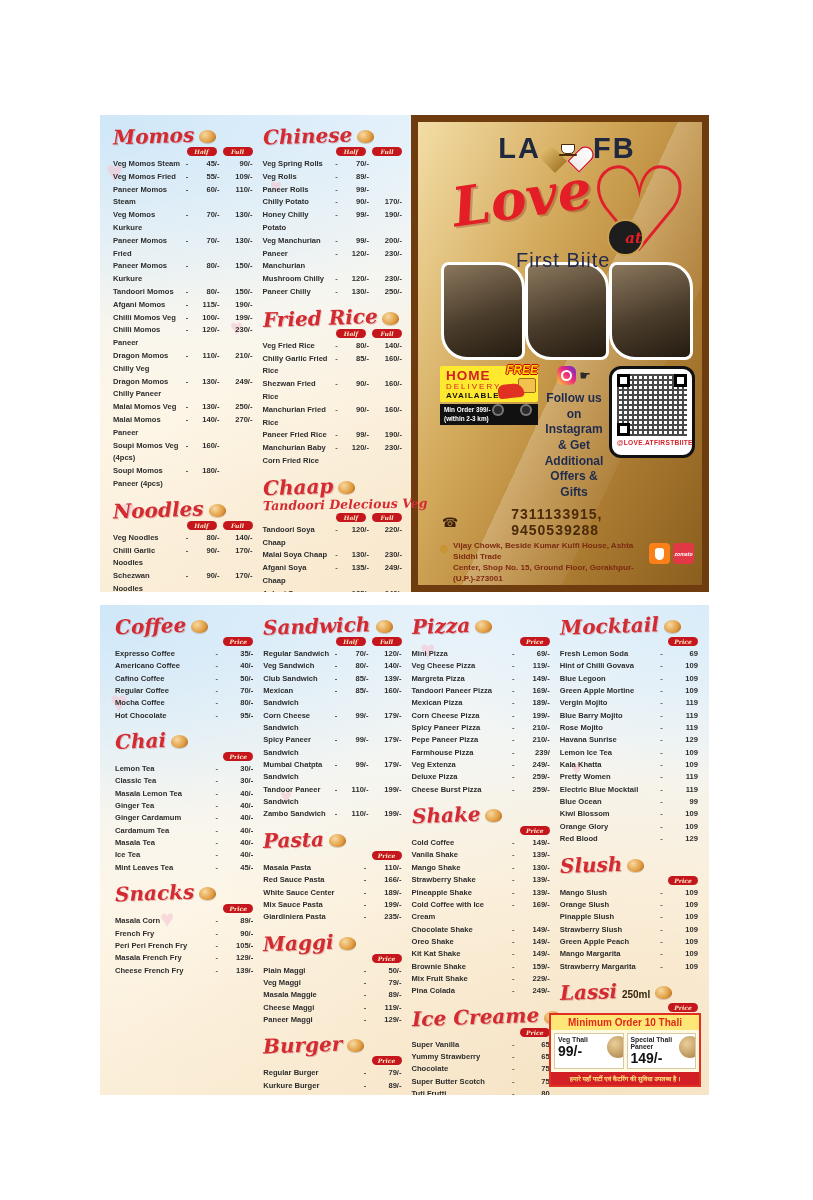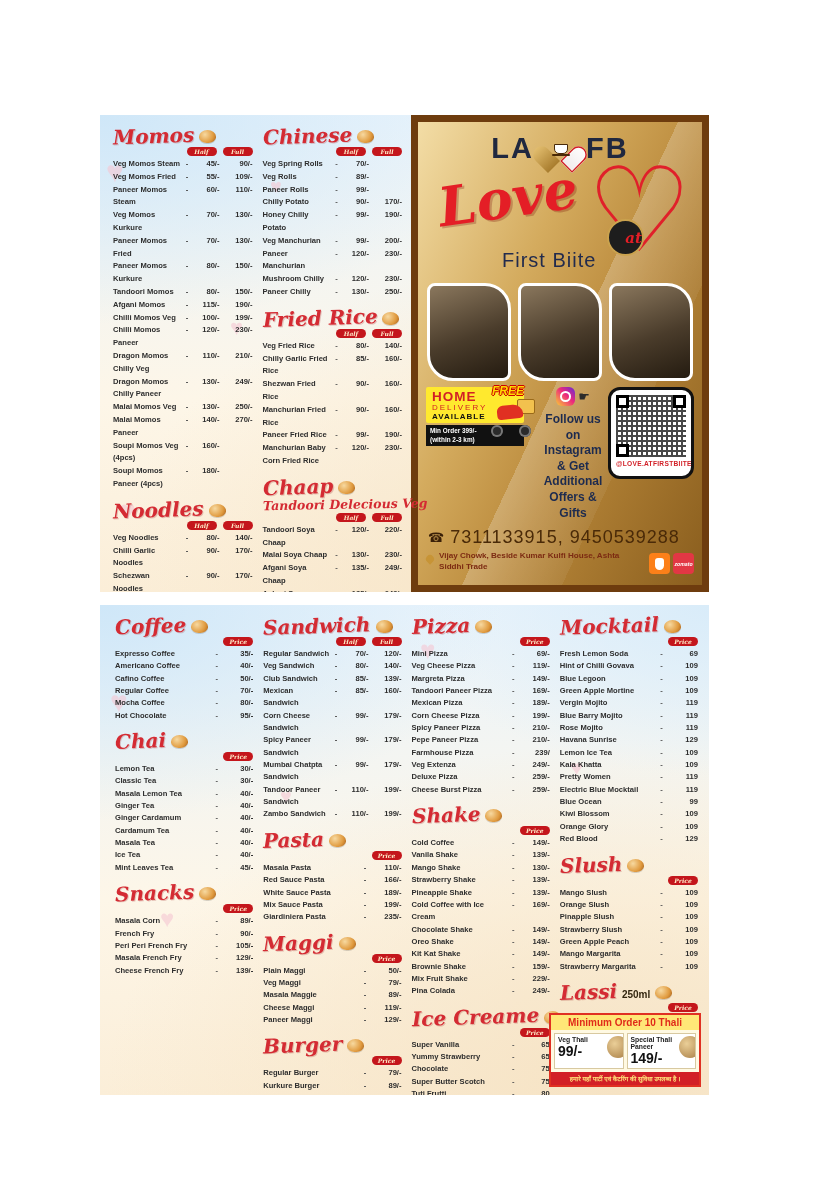--- a/index.html
+++ b/index.html
@@ -37,21 +37,21 @@
              line-height:12.8px;}
   .bottom-card .rows .row{line-height:12.35px;}
   .nm{flex:1;padding-right:2px;}
   .dash{width:7px;text-align:center;color:#555;flex:0 0 auto;}
   .p1,.p2{width:29px;text-align:right;white-space:nowrap;flex:0 0 auto;}
   .p2{width:33px;}
   .mode-price .p1{width:33px;}
 
   
   .brand{width:298px;box-sizing:border-box;border:7px solid #6e3c0e;position:relative;overflow:hidden;
-         background:linear-gradient(115deg,#f3dda6,#d4ab5e 35%,#b9883a 60%,#8a5e1e 100%);}
+         background:linear-gradient(115deg,#f3dda6,#d4ab5e 35%,#b9883a 60%,#8a5e1e 100%);padding-left:14px;}
   .brand::before{content:'';position:absolute;inset:0;
          background:linear-gradient(115deg,transparent 52%,rgba(255,255,255,.22) 52%,rgba(255,255,255,.06) 72%,transparent 72%);}
   .brand-inner{position:relative;z-index:1;height:100%;display:flex;flex-direction:column;}
   .logo-top{display:flex;align-items:center;justify-content:center;gap:8px;margin-top:10px;
             font-weight:bold;font-size:29px;color:#20283f;letter-spacing:2px;}
   .heart-logo{position:relative;width:36px;height:30px;display:inline-block;}
   .heart-logo::before,.heart-logo::after{content:'';position:absolute;top:1px;width:17px;height:26px;
             border-radius:17px 17px 0 0;}
   .heart-logo::before{left:1px;transform:rotate(-45deg);transform-origin:100% 100%;
             background:linear-gradient(#e2bd6e,#a87c2d);}
@@ -112,21 +112,21 @@
           padding:5px 5px 2px;box-sizing:border-box;position:relative;}
   .qr-pattern{width:100%;height:62px;position:relative;
      background:repeating-linear-gradient(0deg,#1b1b1b 0 2px,transparent 2px 5px),
                 repeating-linear-gradient(90deg,#1b1b1b 0 2px,transparent 2px 5px);
      opacity:.8;}
   .qr-eye{position:absolute;width:13px;height:13px;border:3px solid #000;background:#fff;box-sizing:border-box;}
   .qr-eye.e1{left:5px;top:5px;} .qr-eye.e2{right:5px;top:5px;} .qr-eye.e3{left:5px;top:54px;}
   .qr-handle{font-size:6.6px;font-weight:800;color:#d21f26;letter-spacing:.3px;margin-top:3px;}
   .phone-row{display:flex;align-items:center;gap:6px;padding:6px 10px 0;}
   .phone-icon{color:#3a2008;font-size:13px;}
-  .phone-nums{font-weight:400;font-size:18px;color:#4a2a08;letter-spacing:1px;}
+  .phone-nums{font-weight:700;font-size:14px;color:#4a2a08;letter-spacing:1px;margin-left:47px;}
   .address-row{display:flex;padding:3px 8px 0;gap:5px;}
   .pin-icon{width:8px;height:8px;border-radius:50% 50% 50% 0;background:#c79436;transform:rotate(-45deg);
             margin-top:4px;flex:0 0 auto;}
   .address-text{flex:1;font-size:8.1px;font-weight:bold;color:#7c2a12;line-height:1.35;}
   .partners{display:flex;gap:3px;align-items:flex-start;padding-top:2px;}
   .partner{width:21px;height:21px;border-radius:4px;display:flex;align-items:center;justify-content:center;}
   .partner.swiggy{background:#fc8019;position:relative;}
   .partner.swiggy::after{content:'';width:9px;height:12px;background:#fff;border-radius:4px 4px 6px 6px;}
   .partner.zomato{background:#e23744;color:#fff;font-size:5.2px;font-weight:bold;font-style:italic;}
 
@@ -509,20 +509,21 @@
           </div>
         </div>
         <div class="phone-row">
           <span class="phone-icon">☎</span>
           <span class="phone-nums">7311133915, 9450539288</span>
         </div>
         <div class="address-row">
           <span class="pin-icon"></span>
           <div class="address-text">
             <div>Vijay Chowk, Beside Kumar Kulfi House, Ashta Siddhi Trade</div>
+            <div>Center, Shop No. 15, Ground Floor, Gorakhpur- (U.P.)-273001</div>
           </div>
           <div class="partners">
             <span class="partner swiggy"></span>
             <span class="partner zomato">zomato</span>
           </div>
         </div>
       </div>
     </aside>
   </div>
 
@@ -749,21 +750,21 @@
                 <span class="nm">Masala Pasta</span>
                 <span class="dash">-</span>
                 <span class="p1">110/-</span>
               </div>
               <div class="row">
                 <span class="nm">Red Sauce Pasta</span>
                 <span class="dash">-</span>
                 <span class="p1">166/-</span>
               </div>
               <div class="row">
-                <span class="nm">White Sauce Pasta</span>
+                <span class="nm">White Sauce Center</span>
                 <span class="dash">-</span>
                 <span class="p1">189/-</span>
               </div>
               <div class="row">
                 <span class="nm">Mix Sauce Pasta</span>
                 <span class="dash">-</span>
                 <span class="p1">199/-</span>
               </div>
               <div class="row">
                 <span class="nm">Giardiniera Pasta</span>

